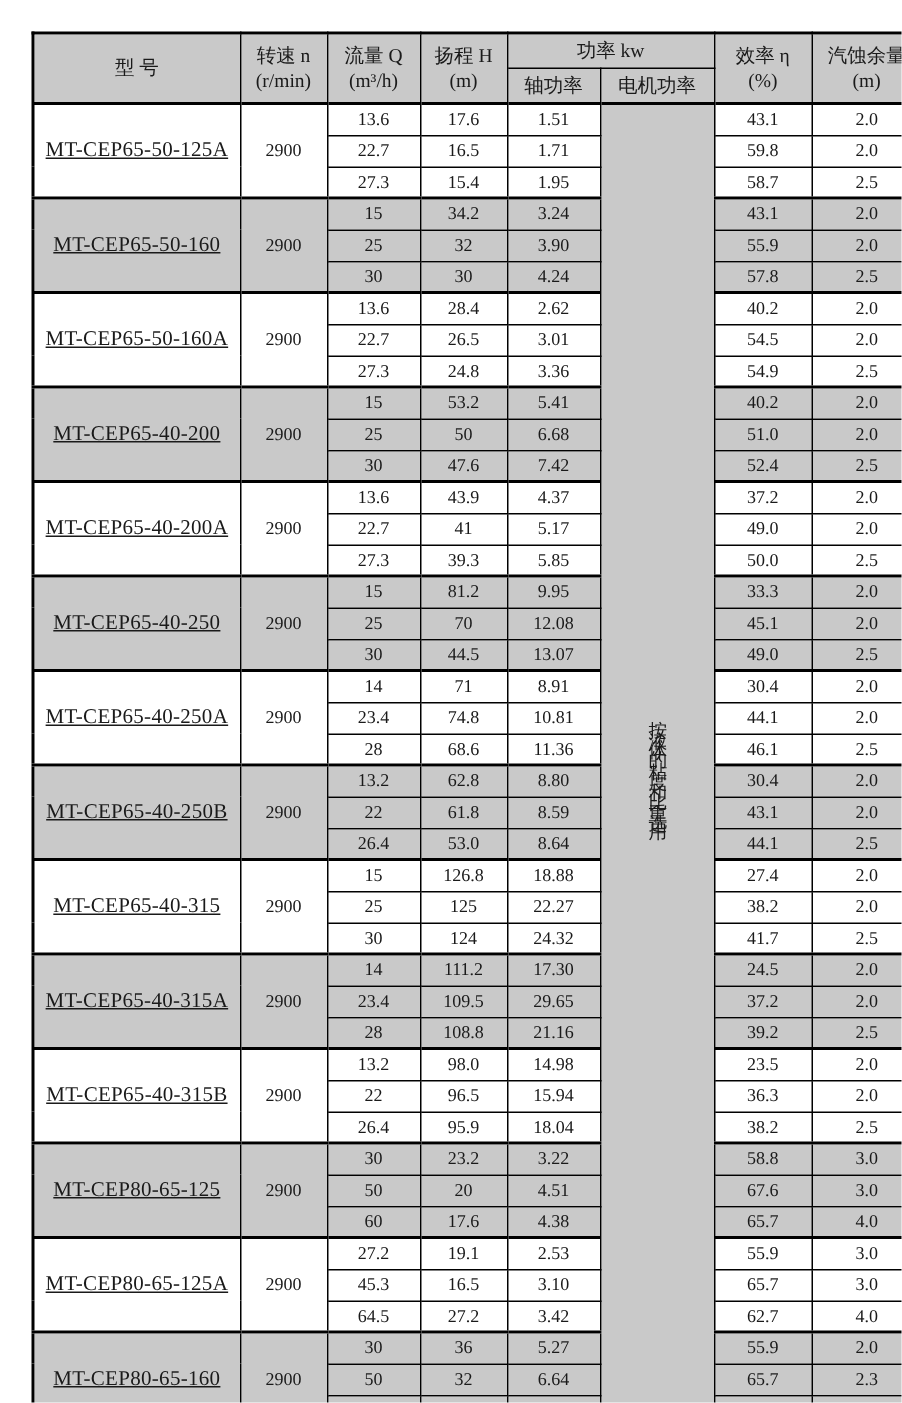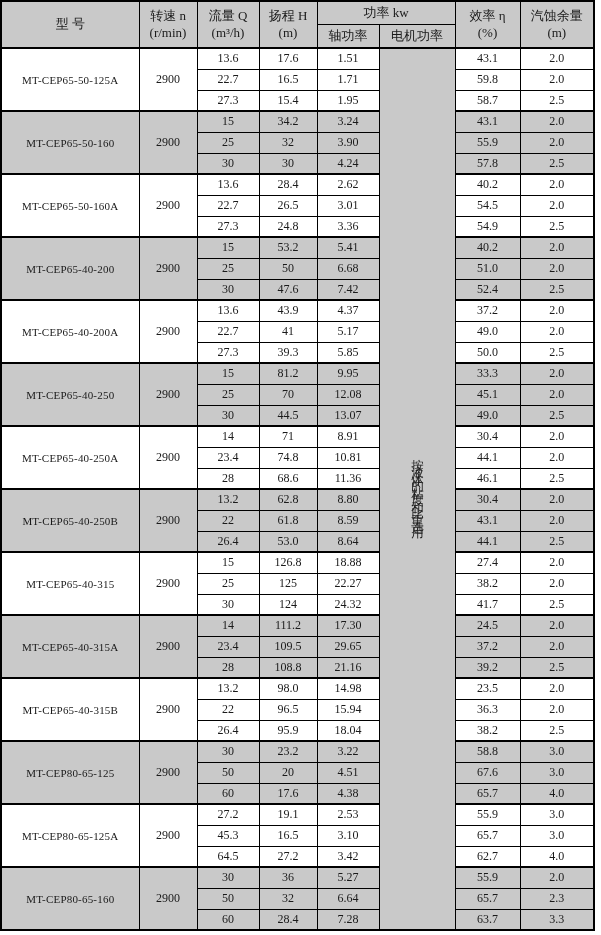--- a/index.html
+++ b/index.html
@@ -5,21 +5,21 @@
   html, body {
     margin: 0;
     padding: 0;
     background: #ffffff;
   }
   .page {
     width: 601px;
     height: 935px;
     background: #ffffff;
     box-sizing: border-box;
-    padding: 0;
+    padding: 21px;
     font-family: "Liberation Serif", serif;
   }
   table.pump-table {
     border-collapse: collapse;
     table-layout: fixed;
     width: 593px;
     border: 2px solid #000000;
   }
   .pump-table th, .pump-table td {
     border: 1px solid #000000;
@@ -37,21 +37,21 @@
     font-size: 13px;
     line-height: 1.25;
   }
   .pump-table thead tr.header-row-top th { height: 22px; }
   .pump-table thead tr.header-row-sub th { height: 22px; margin-left: 33px; }
   .pump-table thead { border-bottom: 2px solid #000000; }
   .pump-table tbody tr { height: 21px; }
   .pump-table tbody tr.group-start td { border-top: 2px solid #000000; }
   .pump-table tbody tr.shaded td { background: #c9c9c9; }
   .hdr-line { display: block; line-height: 1.3; }
-  td.model-cell { font-size: 11px; letter-spacing: 0.2px; }
+  td.model-cell { font-size: 14px; letter-spacing: 0.2px; text-decoration: underline; }
   td.motor-note-cell {
     background: #c9c9c9;
     vertical-align: middle;
     text-align: center;
   }
   .vertical-text {
     display: inline-block;
     writing-mode: vertical-rl;
     text-orientation: upright;
     letter-spacing: 0.55em;

